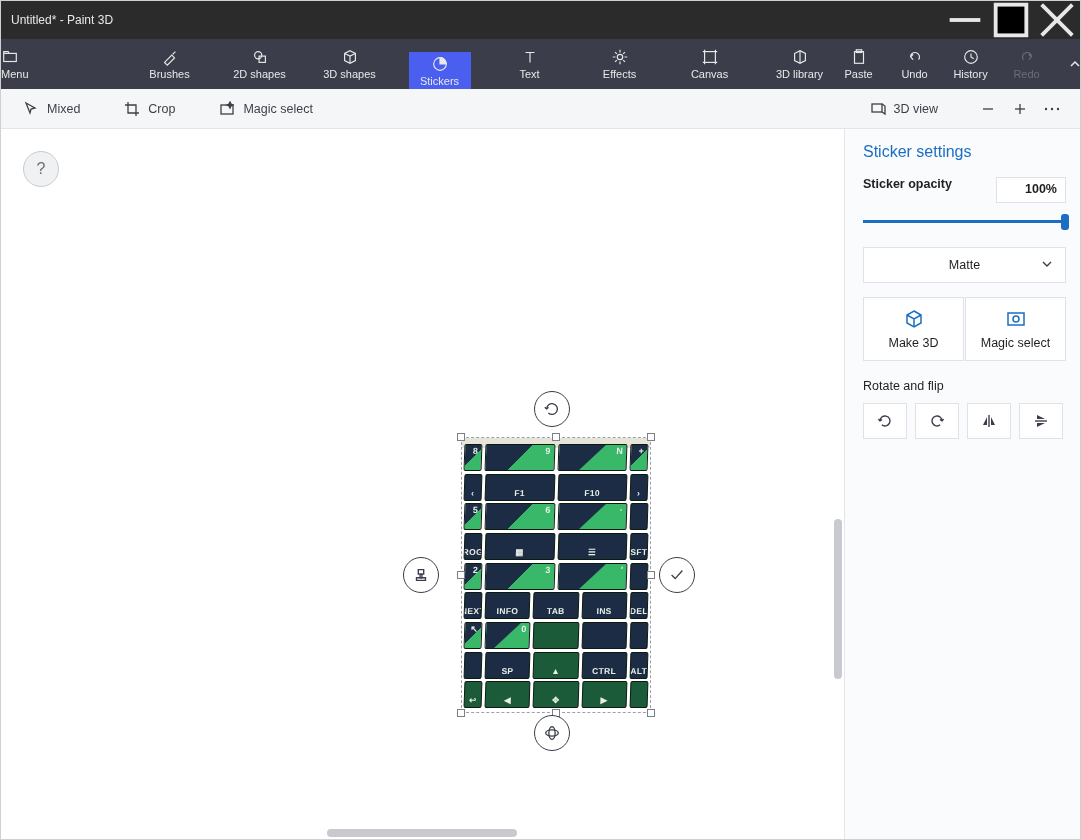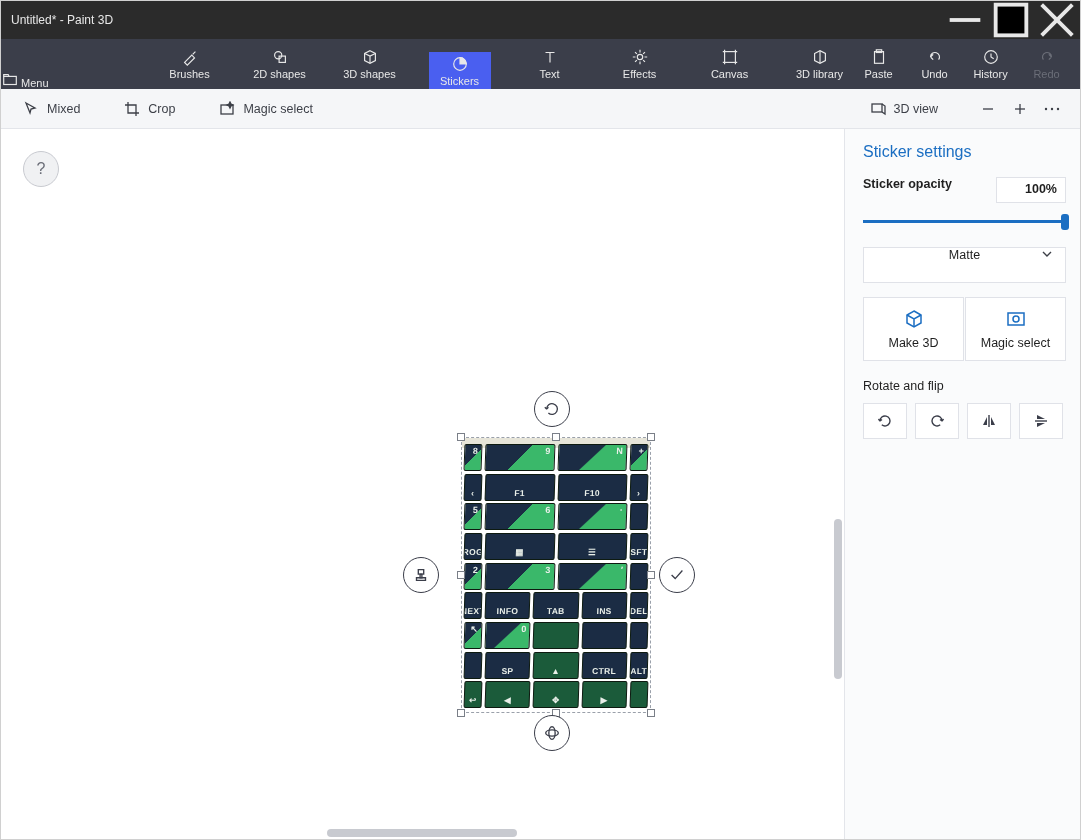--- a/index.html
+++ b/index.html
@@ -22,21 +22,21 @@
   body{margin:0;width:1081px;height:840px;background:#fff;display:flex;flex-direction:column;border:1px solid #d0d0d0;}
 
   
   .titlebar{height:38px;background:var(--titlebar);color:#e8e8e8;display:flex;align-items:center;font-size:12px;}
   .titlebar .title{padding-left:10px;flex:1;}
   .win-btn{width:46px;height:30px;display:flex;align-items:center;justify-content:center;color:#e8e8e8;}
   .win-btn svg{stroke:#e8e8e8;}
 
   
   .ribbon{height:50px;background:var(--ribbon);display:flex;align-items:stretch;color:#e8e8e8;font-size:11px;}
-  .ribbon .menu{width:76px;display:flex;flex-direction:row;align-items:flex-end;justify-content:center;gap:2px;}
+  .ribbon .menu{width:76px;display:flex;flex-direction:column;align-items:flex-start;justify-content:center;gap:2px;}
   .ribbon .tools{display:flex;margin-left:110px;gap:28px;}
   .ribbon .tool{width:62px;display:flex;flex-direction:column;align-items:center;justify-content:center;gap:2px;}
   .ribbon .tool.active{background:var(--ribbon-active);margin-top:13px;}
   .ribbon .spacer{flex:1;}
   .ribbon .right{display:flex;padding-right:16px;align-items:stretch;}
   .ribbon .rbtn{width:56px;display:flex;flex-direction:column;align-items:center;justify-content:center;gap:2px;color:#e8e8e8;}
   .ribbon .rbtn.dis{color:#6b6e78;}
   .ribbon .rbtn svg{stroke:currentColor;}
   .ribbon .caret{width:40px;display:flex;align-items:center;justify-content:center;}
   .ico{width:18px;height:18px;display:flex;align-items:center;justify-content:center;}
@@ -83,21 +83,21 @@
   .key.half-l{flex:0 0 18px;}
 
   
   .panel{width:236px;border-left:1px solid var(--panel-border);background:var(--panel);padding:14px 14px 0 18px;display:flex;flex-direction:column;font-size:12.5px;color:var(--text);}
   .panel h1{margin:0 0 16px 0;font-weight:400;font-size:16px;color:var(--accent);}
   .op-row{display:flex;align-items:flex-start;justify-content:space-between;margin-bottom:6px;font-weight:bold;}
   .op-val{width:70px;height:26px;border:1px solid var(--card-border);background:#fff;text-align:right;padding:4px 8px;margin-left:auto;}
   .slider{position:relative;height:24px;margin-bottom:14px;}
   .slider .track{position:absolute;left:0;right:0;top:11px;height:3px;background:var(--accent);}  
   .slider .thumb{position:absolute;right:-3px;top:5px;width:8px;height:16px;border-radius:3px;background:var(--accent);}
-  .dropdown{height:36px;border:1px solid var(--card-border);background:#fff;display:flex;align-items:flex-start;justify-content:center;position:relative;margin-bottom:14px;}
+  .dropdown{height:36px;border:1px solid var(--card-border);background:#fff;display:flex;align-items:center;justify-content:center;position:relative;margin-bottom:14px;}
   .dropdown .chev{position:absolute;right:12px;}
   .cards{display:flex;gap:1px;margin-bottom:18px;}
   .card{flex:1;height:64px;border:1px solid var(--card-border);background:#fff;display:flex;flex-direction:column;align-items:center;justify-content:center;gap:6px;}
   .card svg{width:22px;height:22px;fill:none;stroke:var(--accent);stroke-width:1.5;}
   .sect{font-size:12.5px;margin-bottom:10px;}
   .rfgrid{display:flex;gap:8px;}
   .rf{width:44px;height:36px;border:1px solid var(--card-border);background:#fff;display:flex;align-items:center;justify-content:center;}
   .rf svg{width:18px;height:18px;fill:none;stroke:#3b3e4a;stroke-width:1.4;}
 </style>
 </head>

